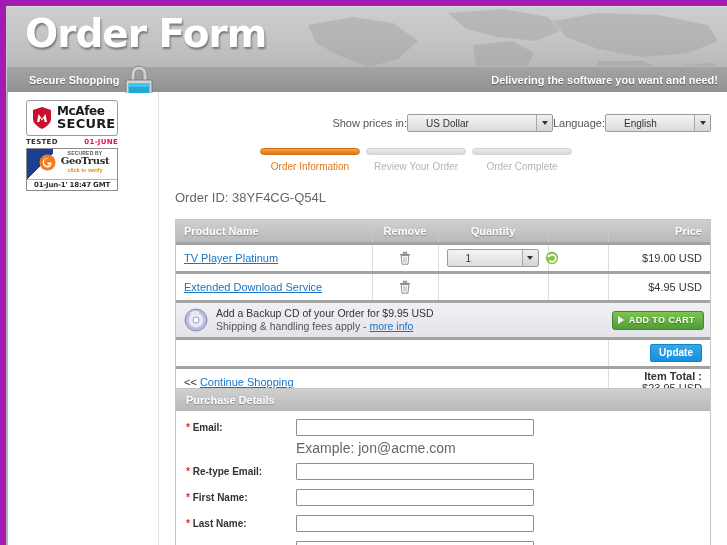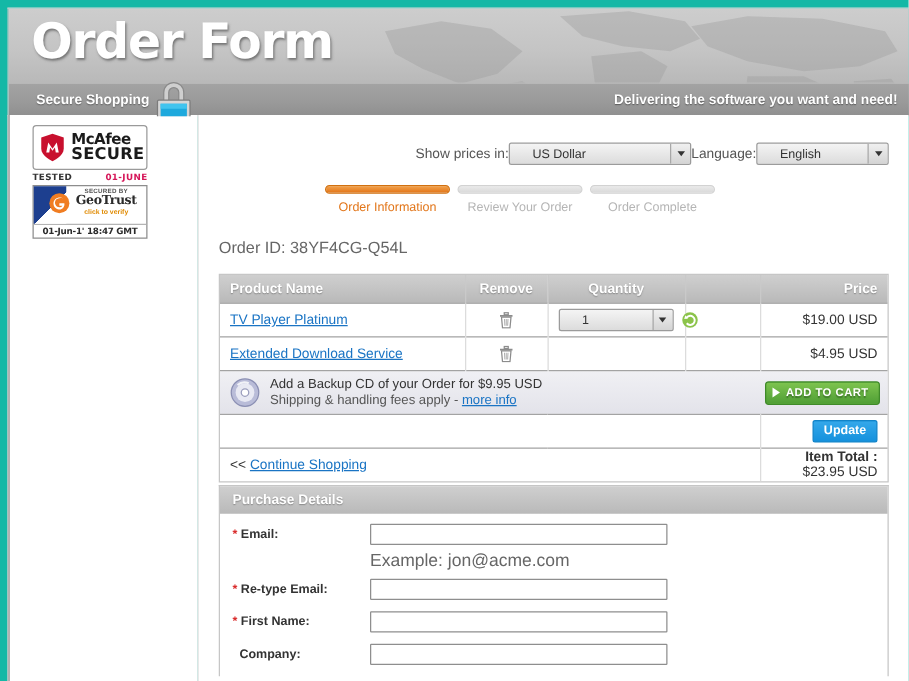--- a/index.html
+++ b/index.html
@@ -12,21 +12,21 @@
     height: 545px;
     overflow: hidden;
     font-family: "Liberation Sans", sans-serif;
     font-size: 11px;
     color: #333;
   }
   .page {
     position: relative;
     width: 727px;
     height: 545px;
-    background: #14b8a6;
+    background: #a21caf;
     box-sizing: border-box;
   }
 
   
   .header {
     position: absolute;
     left: 6px;
     top: 6px;
     width: 721px;
     height: 86px;
@@ -336,21 +336,21 @@
     font-weight: bold;
     text-shadow: 0 1px 1px rgba(110,110,110,.7);
     height: 22px;
     padding: 0 8px;
     text-align: left;
     border-right: 1px solid #c9c9c9;
   }
   .cart th.c-remove, .cart th.c-qty { text-align: center; }
   .cart th.c-price { text-align: right; border-right: none; }
   .cart td {
-    border-top: 1px solid #a3a3a3;
+    border-top: 3px solid #a3a3a3;
     border-right: 1px solid #dcdcdc;
     height: 26px;
     padding: 0 8px;
     font-size: 11px;
     vertical-align: middle;
     margin-left: 15px;
   }
   .cart td.c-price { text-align: right; border-right: none; color: #333; }
   .cart td.c-remove, .cart td.c-qty { text-align: center; }
   .col-name { width: 196px; }
@@ -703,20 +703,24 @@
           <div class="frow">
             <div class="flabel"><span class="req">*</span> <span>Re-type Email:</span></div>
             <input class="finput" type="text" value="" style="">
           </div>
 
           <div class="frow">
             <div class="flabel"><span class="req">*</span> <span>First Name:</span></div>
             <input class="finput" type="text" value="" style="">
           </div>
 
+          <div class="frow">
+            <div class="flabel"><span class="req">*</span> <span>Last Name:</span></div>
+            <input class="finput" type="text" value="" style="">
+          </div>
 
           <div class="frow">
             <div class="flabel">&nbsp; <span>Company:</span></div>
             <input class="finput" type="text" value="" style="">
           </div>
 
         </div>
       </div>
 
     </div>

